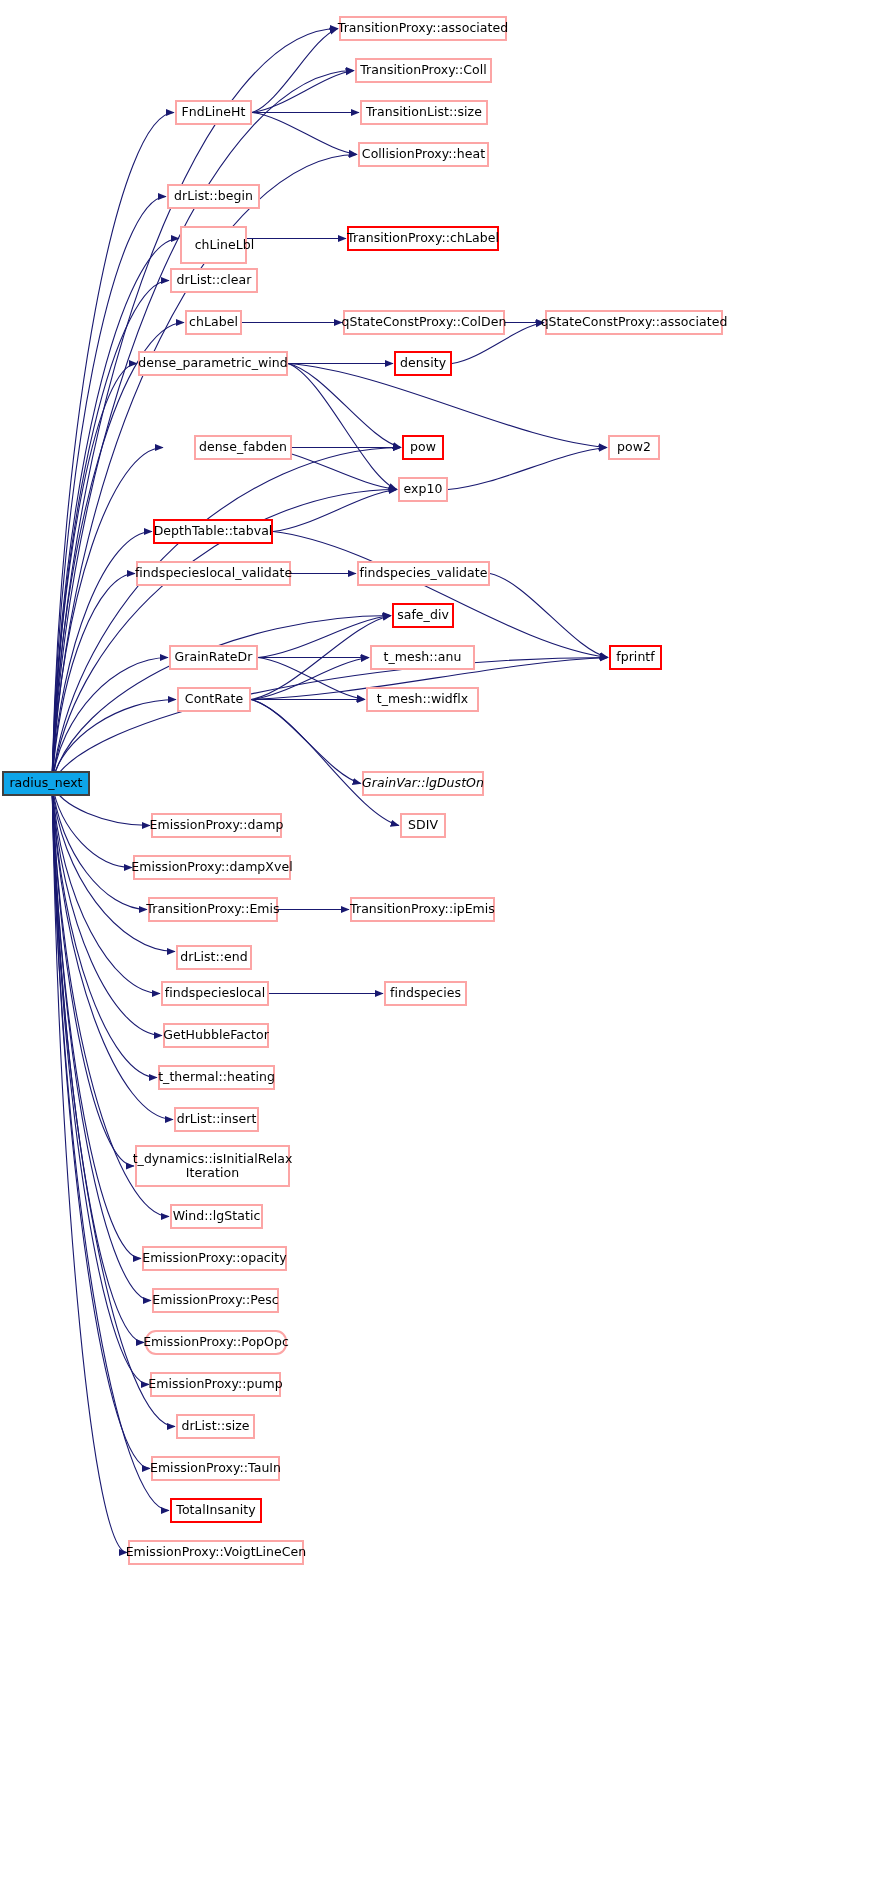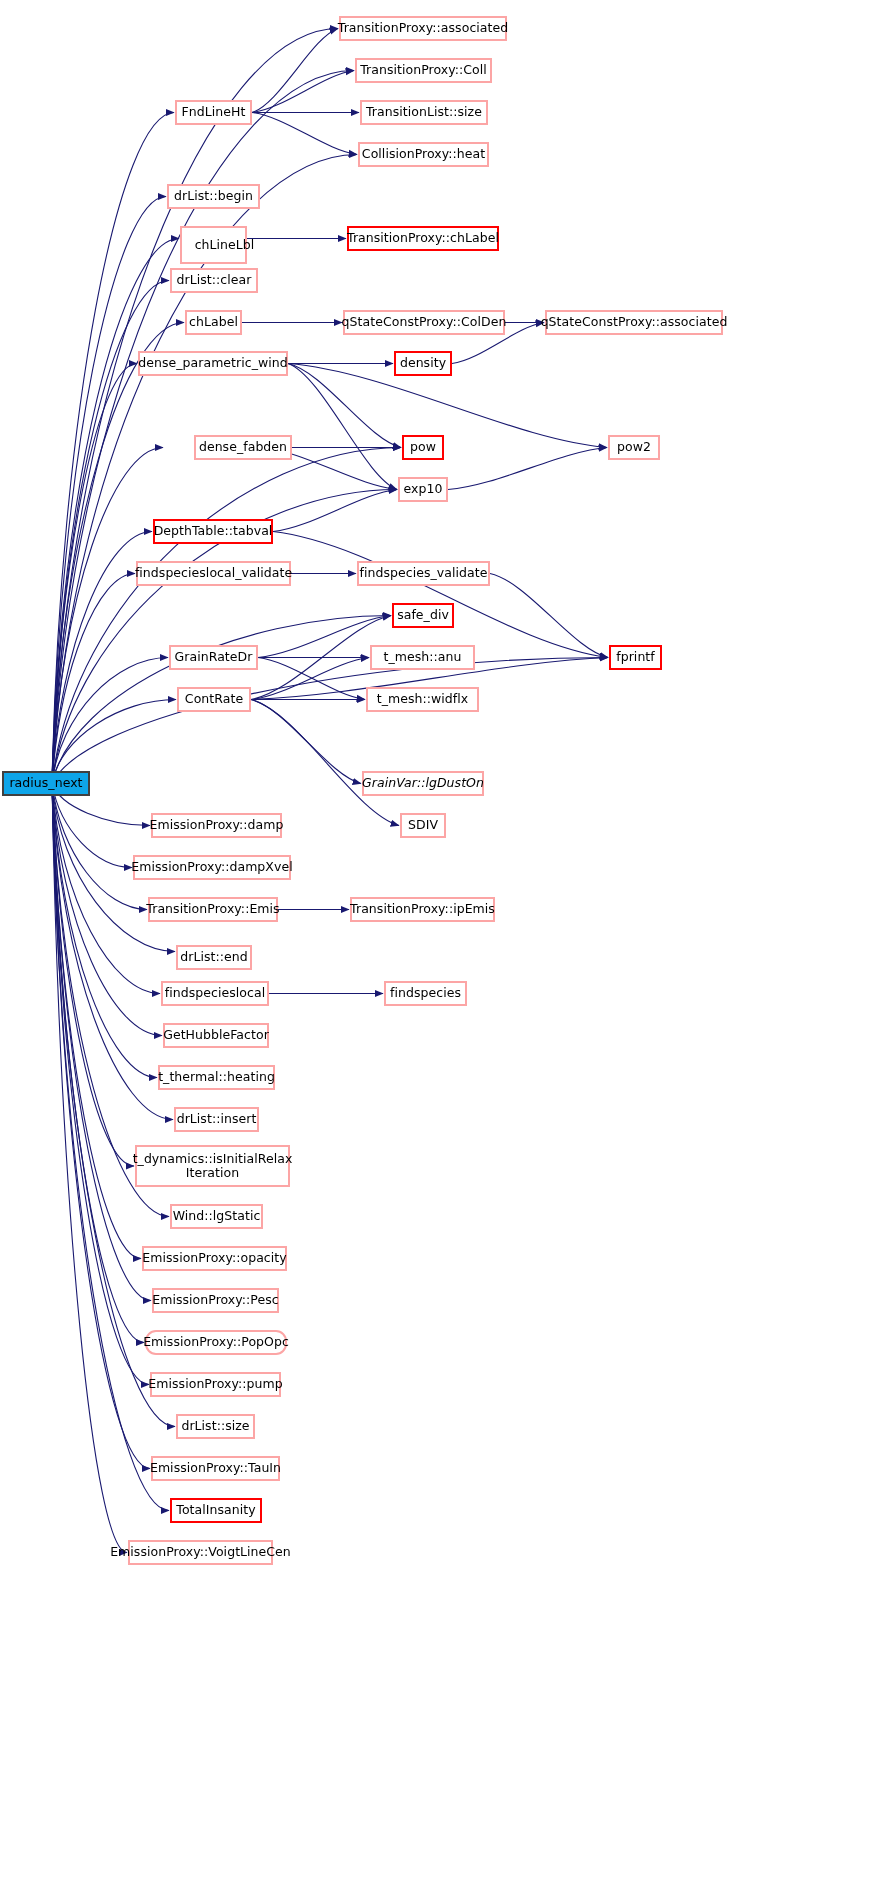--- a/index.html
+++ b/index.html
@@ -169,14 +169,14 @@
     <div class="node" style="left: 135px; top: 1145px; width: 155px; height: 42px;">t_dynamics::isInitialRelax
 Iteration</div>
     <div class="node" style="left: 170px; top: 1204px; width: 93px; height: 25px;">Wind::lgStatic</div>
     <div class="node" style="left: 142px; top: 1246px; width: 145px; height: 25px;">EmissionProxy::opacity</div>
     <div class="node" style="left: 152px; top: 1288px; width: 127px; height: 25px;">EmissionProxy::Pesc</div>
     <div class="node" style="left: 145px; top: 1330px; width: 142px; height: 25px; border-radius: 11px;">EmissionProxy::PopOpc</div>
     <div class="node" style="left: 150px; top: 1372px; width: 131px; height: 25px;">EmissionProxy::pump</div>
     <div class="node" style="left: 176px; top: 1414px; width: 79px; height: 25px;">drList::size</div>
     <div class="node" style="left: 151px; top: 1456px; width: 129px; height: 25px;">EmissionProxy::TauIn</div>
     <div class="node red" style="left: 170px; top: 1498px; width: 92px; height: 25px;">TotalInsanity</div>
-    <div class="node" style="left: 128px; top: 1540px; width: 145px; height: 25px;">EmissionProxy::VoigtLineCen</div>
+    <div class="node" style="left: 128px; top: 1540px; width: 176px; height: 25px;">EmissionProxy::VoigtLineCen</div>
   </div>
 
 </body></html>

